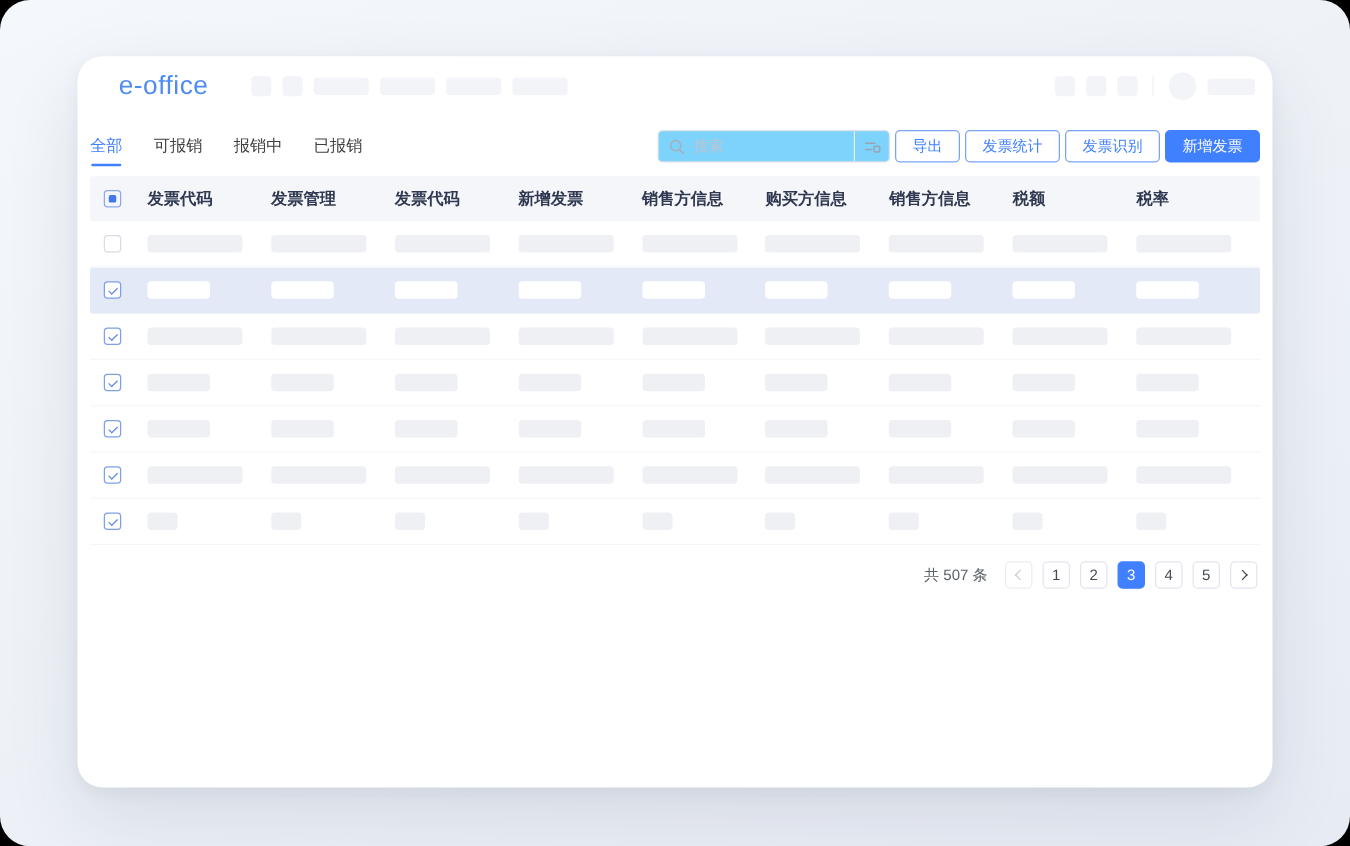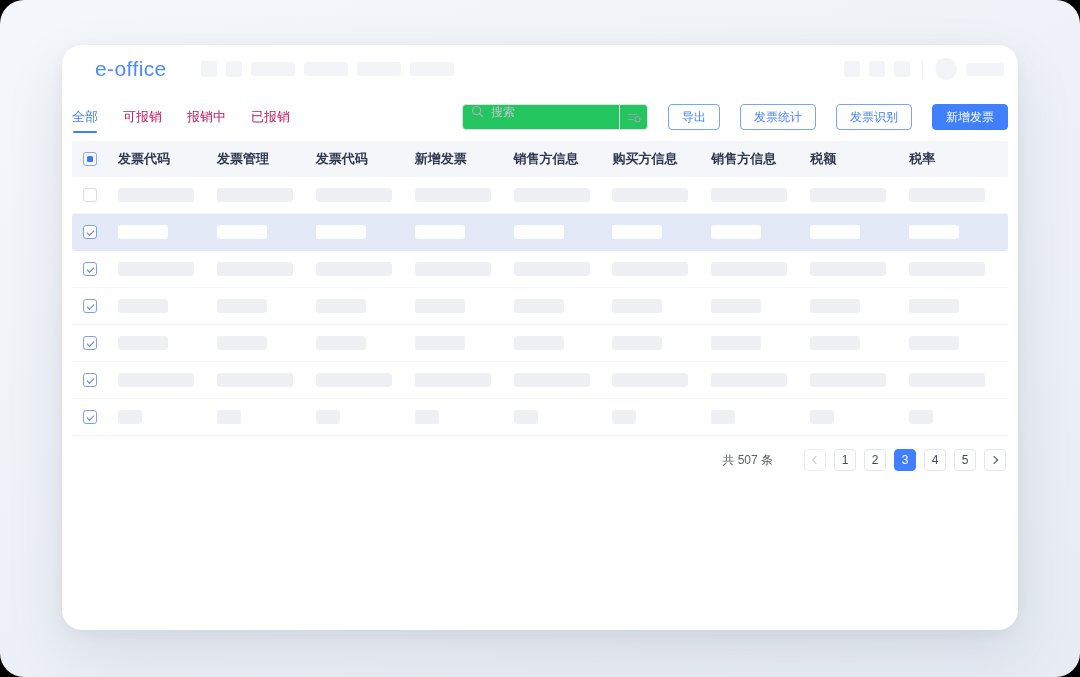--- a/index.html
+++ b/index.html
@@ -45,29 +45,29 @@
   .side-menu{margin-top:31px;}
   .side-item{height:28px;position:relative;display:flex;align-items:center;cursor:pointer;}
   .side-item .skel{margin-left:38px;width:62px;height:14px;border-radius:3px;background:#F0F2F6;}
   .side-item.active .skel{background:var(--side-active);width:65px;}
   .side-item .ind{display:none;}
   .side-item.active .ind{display:block;position:absolute;left:16px;top:7px;width:4px;height:14px;border-radius:2px;background:var(--accent);}
   .main{flex:1;min-width:0;padding:0 10px;display:flex;flex-direction:column;}
   
   .toolbar{margin-top:9px;height:30px;display:flex;align-items:center;}
   .tabs{display:flex;gap:25px;margin-left:0;}
-  .tab{font-size:13px;color:#be185d;position:relative;cursor:pointer;line-height:30px;}
+  .tab{font-size:13px;color:#404040;position:relative;cursor:pointer;line-height:30px;}
   .tab.active{color:var(--accent);}
   .tab.active::after{content:"";position:absolute;left:50%;transform:translateX(-50%);bottom:-1px;width:24px;height:2.5px;border-radius:2px;background:var(--accent);}
-  .search{margin-left:auto;width:186px;height:26px;border:1px solid #DDE0E6;border-radius:4px;display:flex;align-items:flex-start;background:#22c55e;box-sizing:border-box;}
+  .search{margin-left:auto;width:186px;height:26px;border:1px solid #DDE0E6;border-radius:4px;display:flex;align-items:center;background:#7dd3fc;box-sizing:border-box;}
   .search input{flex:1;min-width:0;border:0;outline:none;background:transparent;font-size:12px;color:#333;padding:0 4px 0 7px;font-family:inherit;}
   .search input::placeholder{color:#C0C4CC;}
   .search-icon-wrap{display:flex;align-items:center;padding-left:8px;}
   .filter-seg{width:27px;height:100%;border-left:1px solid #E7EAEF;display:flex;align-items:center;justify-content:center;cursor:pointer;}
-  .btn{height:26px;border-radius:4px;font-size:12px;padding:0 13px;margin-left:20px;cursor:pointer;display:flex;align-items:center;box-sizing:border-box;font-family:inherit;}
+  .btn{height:26px;border-radius:4px;font-size:12px;padding:0 13px;margin-left:4px;cursor:pointer;display:flex;align-items:center;box-sizing:border-box;font-family:inherit;}
   .btn.outline{border:1px solid #7BA3F3;color:var(--accent);background:#fff;}
   .btn.primary{border:1px solid var(--accent);background:var(--accent);color:#fff;}
   
   .table{margin-top:9px;}
   .thead{height:36px;background:#F5F6FA;border-radius:2px;display:flex;align-items:center;}
   .cell-cb{width:46px;flex:0 0 46px;padding-left:11px;box-sizing:border-box;display:flex;align-items:center;}
   .th{flex:1;font-size:13px;font-weight:600;color:#2F3850;}
   .trow{height:36px;display:flex;align-items:center;border-bottom:1px solid #F5F6F8;}
   .trow.hl{background:var(--hl-row);border-radius:2px;border-bottom:1px solid transparent;}
   .td{flex:1;}
@@ -78,21 +78,21 @@
   .w-short .skel{width:24px;}
   
   .cb{width:14px;height:14px;border-radius:3px;box-sizing:border-box;position:relative;background:#fff;cursor:pointer;}
   .cb.unchecked{border:1px solid #D8DCE4;}
   .cb.checked{border:1px solid #7E9FEA;}
   .cb.checked::after{content:"";position:absolute;left:3px;top:3.5px;width:6px;height:3px;border-left:1.4px solid #5D86E8;border-bottom:1.4px solid #5D86E8;transform:rotate(-45deg);}
   .cb.indeterminate{border:1px solid #8FA8E8;background:#F3F6FD;}
   .cb.indeterminate::after{content:"";position:absolute;left:3px;top:3px;width:6px;height:6px;border-radius:1.5px;background:#4576E8;}
   
   .pager{margin-top:13px;display:flex;align-items:center;justify-content:flex-end;gap:8px;padding-right:2px;}
-  .pager-total{font-size:12px;color:#5A6066;margin-right:23px;}
+  .pager-total{font-size:12px;color:#5A6066;margin-right:6px;}
   .pbtn{width:22px;height:22px;border-radius:4px;border:1px solid #E2E5EB;background:#fff;display:flex;align-items:center;justify-content:center;font-size:12px;color:#454B54;cursor:pointer;box-sizing:border-box;font-family:inherit;}
   .pbtn.active{background:var(--accent);border-color:var(--accent);color:#fff;}
   .pbtn.disabled{color:#C8CCD4;cursor:default;border-color:#EBEDF2;}
   .chev{display:inline-block;width:5px;height:5px;border-top:1.4px solid currentColor;border-right:1.4px solid currentColor;}
   .chev-left{transform:rotate(-135deg);margin-left:2px;}
   .chev-right{transform:rotate(45deg);margin-right:2px;}
 </style>
 </head>
 <body>
 

